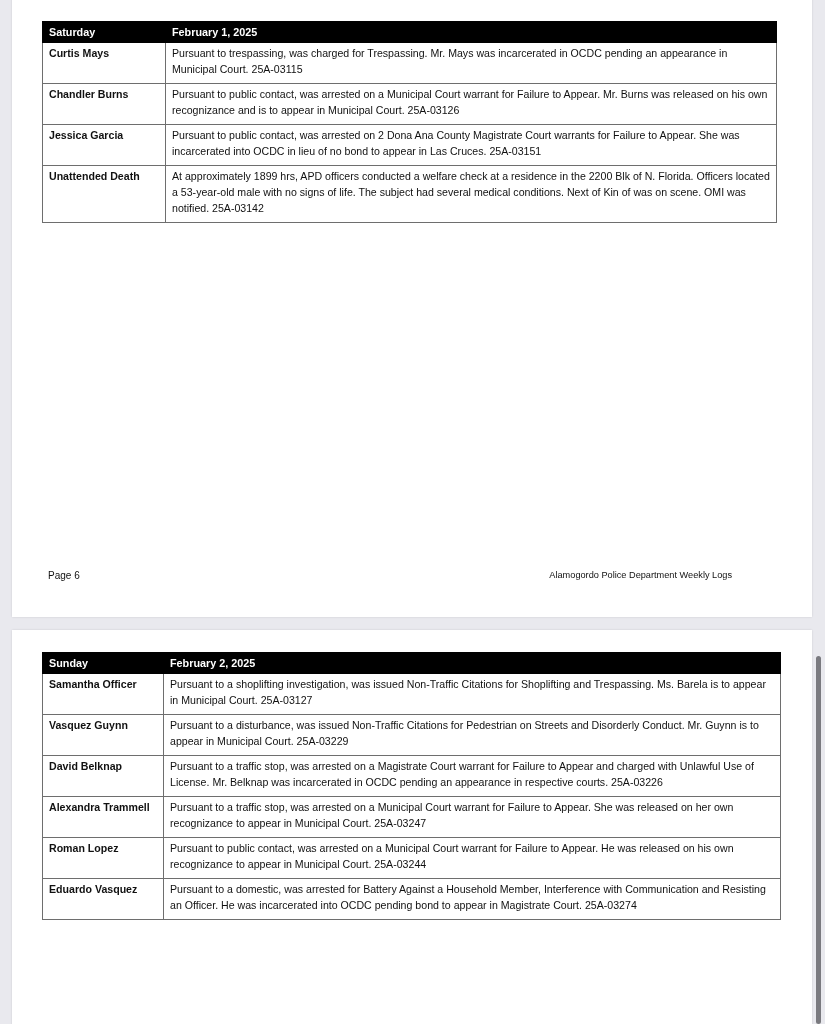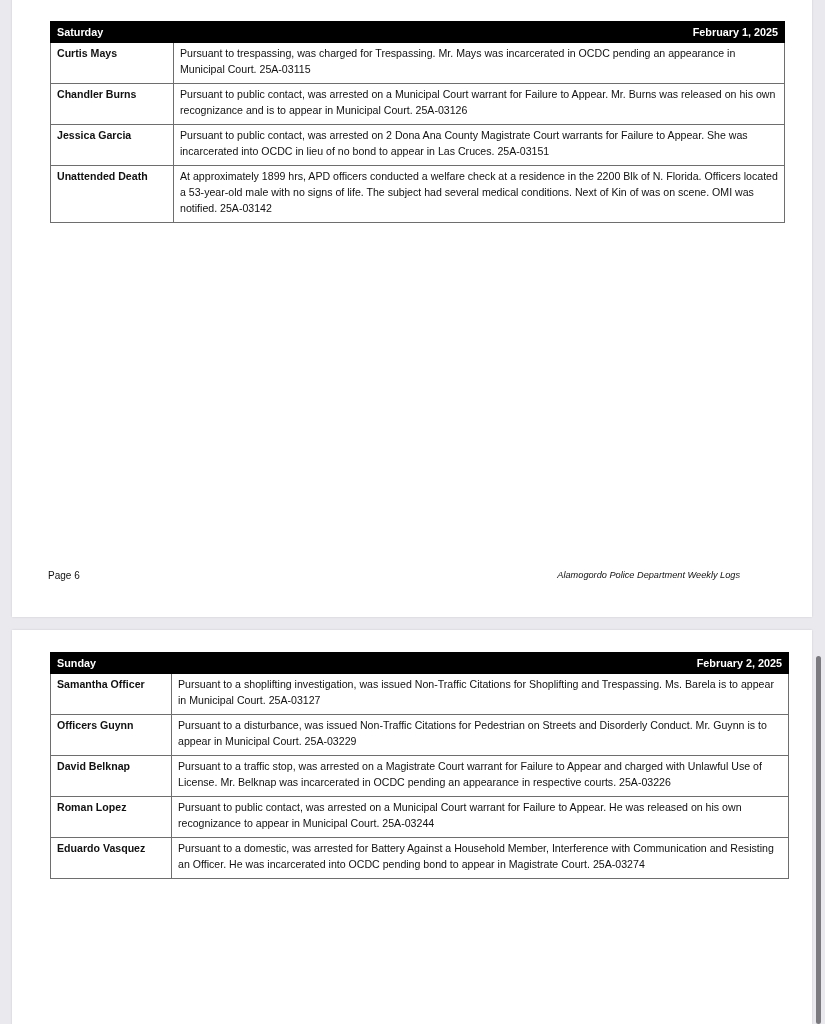--- a/index.html
+++ b/index.html
@@ -12,41 +12,41 @@
     .viewport { position: relative; width: 825px; height: 1024px; }
     .page {
       position: absolute; left: 12px; width: 800px; background: #fff;
       box-shadow: 0 0 2px rgba(0,0,0,0.12);
     }
     .page1 { top: -4px; height: 621px; }
     .page2 { top: 630px; height: 420px; }
     table.log {
       position: absolute; left: 30px; width: 735px;
       border-collapse: collapse; table-layout: fixed;
-      font-size: 10.6px; line-height: 16px; margin-left: 8px;
+      font-size: 10.6px; line-height: 16px;
     }
     .page1 table.log { top: 25px; left: 30px; width: 735px; }
     .page2 table.log { top: 22px; left: 30px; width: 739px; }
     table.log col.c1 { width: 123px; }
     table.log th {
       background: #000; color: #fff; font-weight: bold; text-align: left;
       padding: 2px 6px; height: 19px; font-size: 10.8px;
       border: 1px solid #000;
     }
-    table.log th.date { text-align: right; }
+    table.log th.date { }
     table.log td {
       border: 1px solid #6e6e6e; vertical-align: top;
       padding: 2px 6px 6px 6px;
     }
     table.log td.name { font-weight: bold; }
     .footer {
       position: absolute; top: 574px; font-size: 10px; text-align: center;
     }
     .footer-left { left: 36px; }
-    .footer-right { right: 72px; font-style: italic; font-size: 9.2px; }
+    .footer-right { right: 80px; font-size: 9.2px; }
     .scrollbar {
       position: absolute; right: 4px; top: 656px; width: 5px; height: 368px;
       background: #7a7a7f; border-radius: 3px;
     }
   </style>
 </head>
 <body>
 
 <div class="viewport">
 
@@ -97,26 +97,30 @@
           <th>Sunday</th>
           <th class="date">February 2, 2025</th>
         </tr>
       </thead>
       <tbody>
         <tr style="height:41px">
           <td class="name">Samantha Officer</td>
           <td>Pursuant to a shoplifting investigation, was issued  Non-Traffic Citations for Shoplifting and Trespassing. Ms. Barela is to appear in Municipal Court. 25A-03127</td>
         </tr>
         <tr style="height:41px">
-          <td class="name">Officers Guynn</td>
+          <td class="name">Vasquez Guynn</td>
           <td>Pursuant to a disturbance, was issued Non-Traffic Citations for Pedestrian on Streets and Disorderly Conduct. Mr. Guynn is to appear in Municipal Court. 25A-03229</td>
         </tr>
         <tr style="height:41px">
           <td class="name">David Belknap</td>
           <td>Pursuant to a traffic stop, was arrested on a Magistrate Court warrant for Failure to Appear and charged with Unlawful Use of License. Mr. Belknap was incarcerated in OCDC pending an appearance in respective courts. 25A-03226</td>
+        </tr>
+        <tr style="height:41px">
+          <td class="name">Alexandra Trammell</td>
+          <td>Pursuant to a traffic stop, was arrested on a Municipal Court warrant for Failure to Appear. She was released on her own recognizance to appear in Municipal Court. 25A-03247</td>
         </tr>
         <tr style="height:41px">
           <td class="name">Roman Lopez</td>
           <td>Pursuant to public contact, was arrested on a Municipal Court warrant for Failure to Appear. He was released on his own recognizance to appear in Municipal Court. 25A-03244</td>
         </tr>
         <tr style="height:41px">
           <td class="name">Eduardo Vasquez</td>
           <td>Pursuant to a domestic, was arrested for Battery Against a Household Member, Interference with Communication and Resisting an Officer. He was incarcerated into OCDC pending bond to appear in Magistrate Court. 25A-03274</td>
         </tr>
       </tbody>

